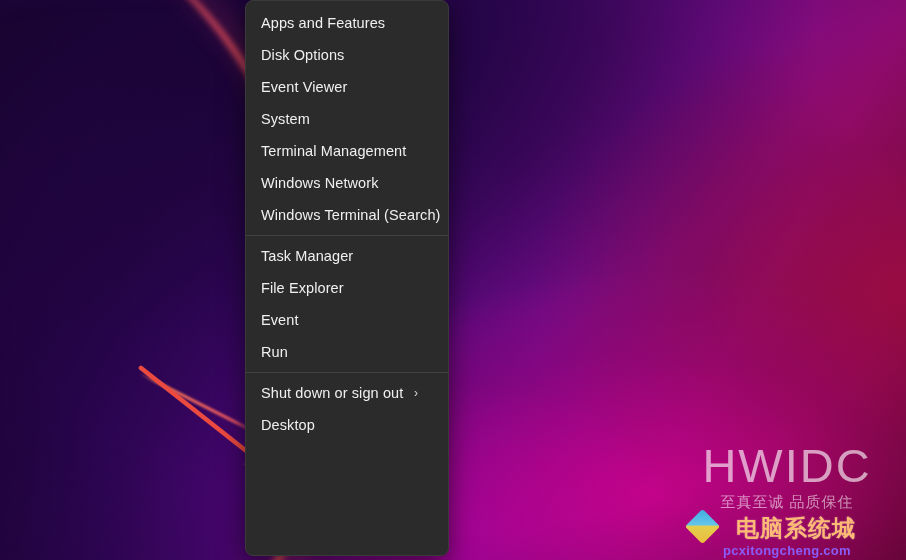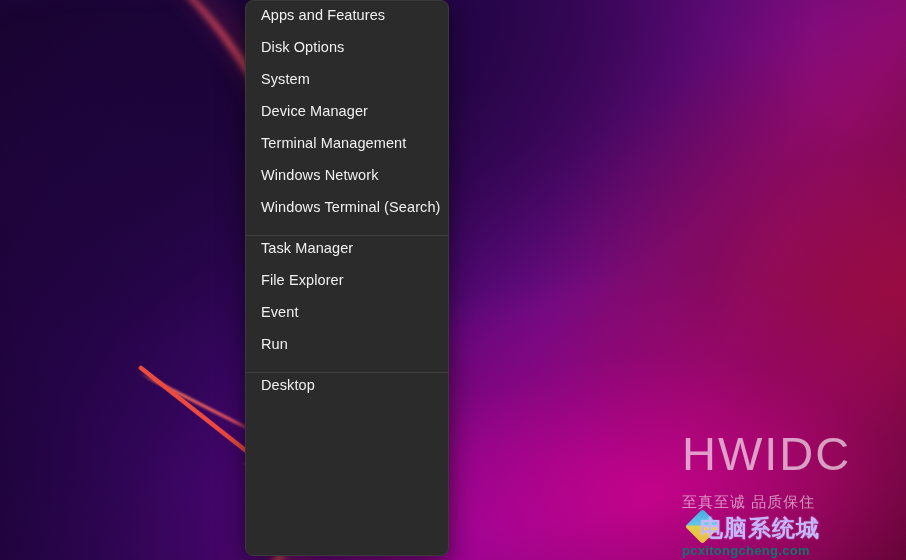--- a/index.html
+++ b/index.html
@@ -84,38 +84,38 @@
     inset: 0;
     background: radial-gradient(ellipse 95% 95% at 50% 45%, rgba(0,0,0,0) 52%, rgba(0,0,0,0.30) 100%);
     pointer-events: none;
   }
 
   
   #watermark {
     position: absolute;
     right: 14px;
     bottom: 2px;
-    text-align: left;
+    text-align: center;
     pointer-events: none;
     width: 210px;
   }
   #wm-brand {
     font-size: 47px;
     letter-spacing: 2px;
     font-weight: 400;
     color: rgba(255, 255, 255, 0.62);
     line-height: 50px;
     font-family: "Liberation Sans", "DejaVu Sans", sans-serif;
   }
   #wm-slogan {
     font-size: 15px;
     color: rgba(255, 255, 255, 0.55);
     letter-spacing: 1px;
     line-height: 20px;
-    margin-top: 13px;
+    margin-top: 1px;
   }
   #wm-logo-row {
     position: relative;
     height: 32px;
     margin-top: 1px;
   }
   #wm-diamond {
     position: absolute;
     left: 8px;
     top: 1px;
@@ -123,30 +123,30 @@
     height: 25px;
     background: linear-gradient(135deg, #37b7e8 0%, #5fd3f2 45%, #e8dd4a 50%, #f0c83a 100%);
     transform: rotate(45deg);
     border-radius: 3px;
     opacity: 0.93;
   }
   #wm-cn {
     position: relative;
     font-size: 23px;
     font-weight: bold;
-    color: #c4b5fd;
+    color: #fdba74;
     letter-spacing: 1px;
     line-height: 30px;
     text-shadow: 0 0 2px rgba(255,255,255,0.35);
     padding-left: 18px;
   }
   #wm-url {
     font-size: 13px;
     font-weight: bold;
-    color: #0f766e;
+    color: #8b5cf6;
     letter-spacing: 0.3px;
     line-height: 14px;
     margin-top: -1px;
   }
 
   
   #annotation-arrow {
     position: absolute;
     left: 0;
     top: 0;
@@ -166,21 +166,21 @@
     border-radius: 8px;
     border: 1px solid #3a3a3a;
     box-sizing: border-box;
     box-shadow: 0 8px 26px rgba(0, 0, 0, 0.55);
     overflow: hidden;
     padding-top: 6px;
   }
   .menu-item {
     height: 32px;
     display: flex;
-    align-items: flex-start;
+    align-items: center;
     padding: 0 28px 0 15px;
     color: #f0f0f0;
     font-size: 14.5px;
     letter-spacing: 0.1px;
     cursor: default;
     white-space: nowrap;
   }
   .menu-item .label {
     flex: 1;
   }
@@ -229,26 +229,26 @@
   </svg>
 
   <div id="winx-menu">
       <div class="menu-item">
         <span class="label">Apps and Features</span>
       </div>
       <div class="menu-item">
         <span class="label">Disk Options</span>
       </div>
       <div class="menu-item">
+        <span class="label">Event Viewer</span>
+      </div>
+      <div class="menu-item">
         <span class="label">System</span>
       </div>
       <div class="menu-item">
-        <span class="label">Device Manager</span>
-      </div>
-      <div class="menu-item">
         <span class="label">Terminal Management</span>
       </div>
       <div class="menu-item">
         <span class="label">Windows Network</span>
       </div>
       <div class="menu-item">
         <span class="label">Windows Terminal (Search)</span>
       </div>
       <div class="menu-sep"></div>
       <div class="menu-item">
@@ -258,17 +258,21 @@
         <span class="label">File Explorer</span>
       </div>
       <div class="menu-item">
         <span class="label">Event</span>
       </div>
       <div class="menu-item">
         <span class="label">Run</span>
       </div>
       <div class="menu-sep"></div>
       <div class="menu-item">
+        <span class="label">Shut down or sign out</span>
+        <span class="chev">›</span>
+      </div>
+      <div class="menu-item">
         <span class="label">Desktop</span>
       </div>
     </div>
 
 </div>
 
 </body></html>

